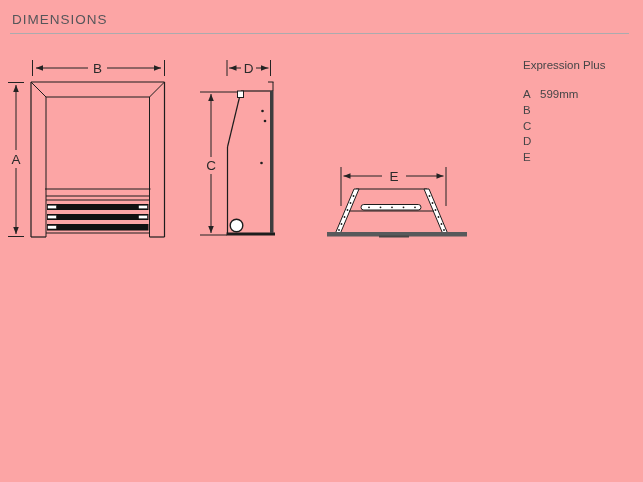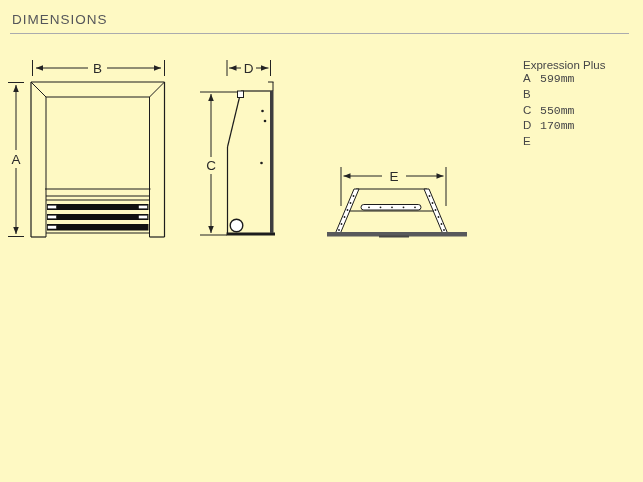--- a/index.html
+++ b/index.html
@@ -1,19 +1,19 @@
 <!DOCTYPE html>
 <html><head>
 <meta charset="utf-8">
 <style>
   html,body{margin:0;padding:0;background:#ffffff;}
   #page{
     position:relative;
     width:643px;height:482px;
-    background:#fef9c3;
+    background:#fca5a5;
     font-family:"Liberation Sans", sans-serif;
     overflow:hidden;
   }
   #page-title{
     position:absolute;left:12px;top:12px;
     font-size:13.5px;letter-spacing:1px;
     color:#55565a;font-weight:400;
   }
   #title-rule{
     position:absolute;left:10px;top:33px;
@@ -28,27 +28,27 @@
   .dim-letter{
     font-family:"Liberation Sans", sans-serif;
     font-size:13.5px;fill:#2b2b2b;
   }
   .dot{fill:#1d1d1d;stroke:none;}
   #legend{
     position:absolute;left:523px;top:59px;width:115px;
     color:#454547;
   }
   #legend-product{
-    font-size:11.5px;margin:0 0 0 0;color:#454547;
+    font-size:11.5px;margin:0 0 16px 0;color:#454547;
   }
   .legend-row{
     display:flex;font-size:11.5px;line-height:15.8px;color:#454547;
   }
   .legend-key{width:17px;flex:0 0 17px;}
-  .legend-value{flex:1;font-family:Liberation Mono, monospace;}
+  .legend-value{flex:1;}
 </style>
 </head>
 <body>
 
 <div id="page">
 
   <div id="page-title">DIMENSIONS</div>
   <div id="title-rule"></div>
 
   <svg id="drawing-svg" width="643" height="482" viewBox="0 0 643 482" xmlns="http://www.w3.org/2000/svg">
@@ -187,24 +187,22 @@
     <p id="legend-product">Expression Plus</p>
     <div class="legend-row">
       <span class="legend-key">A</span>
       <span class="legend-value">599mm</span>
     </div>
     <div class="legend-row">
       <span class="legend-key">B</span>
     </div>
     <div class="legend-row">
       <span class="legend-key">C</span>
-      <span class="legend-value">550mm</span>
     </div>
     <div class="legend-row">
       <span class="legend-key">D</span>
-      <span class="legend-value">170mm</span>
     </div>
     <div class="legend-row">
       <span class="legend-key">E</span>
     </div>
   </div>
 
 </div>
 
 </body></html>

